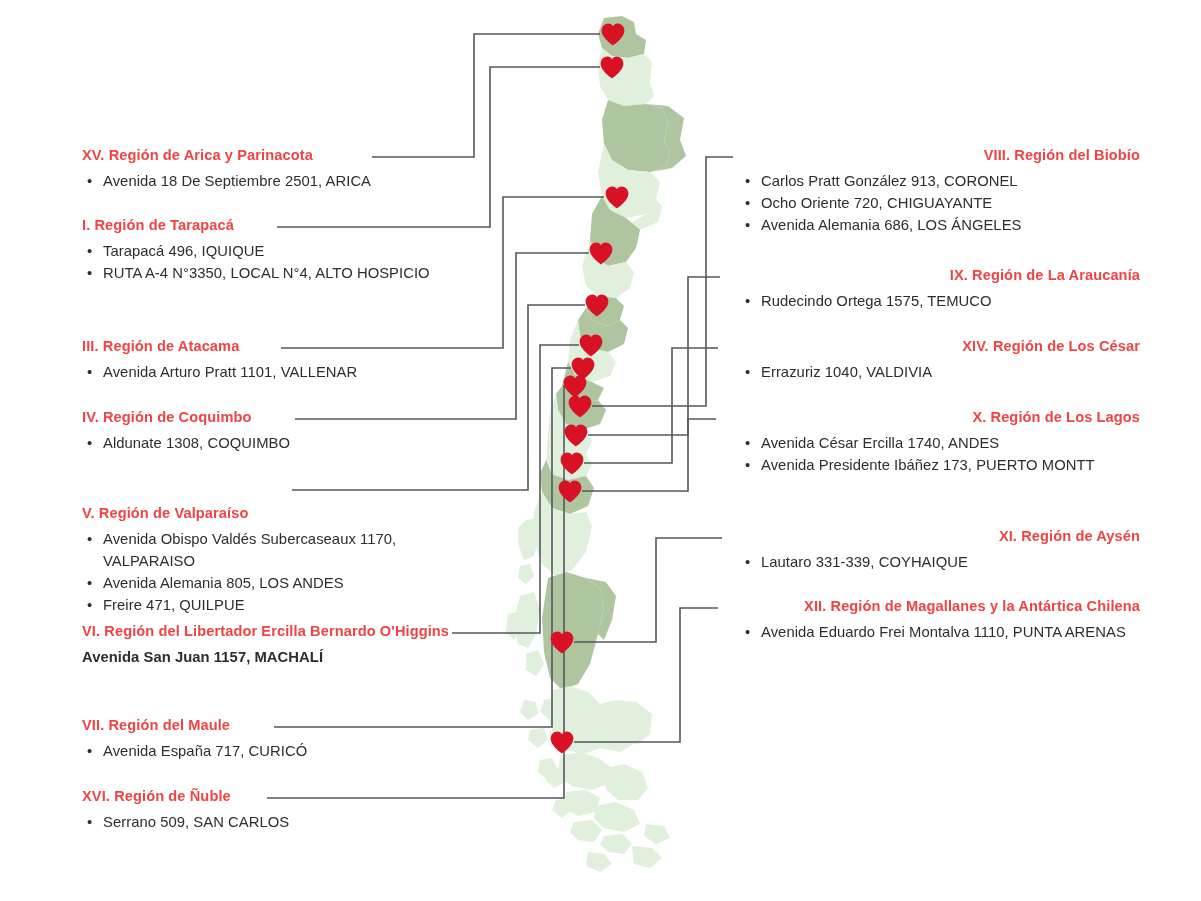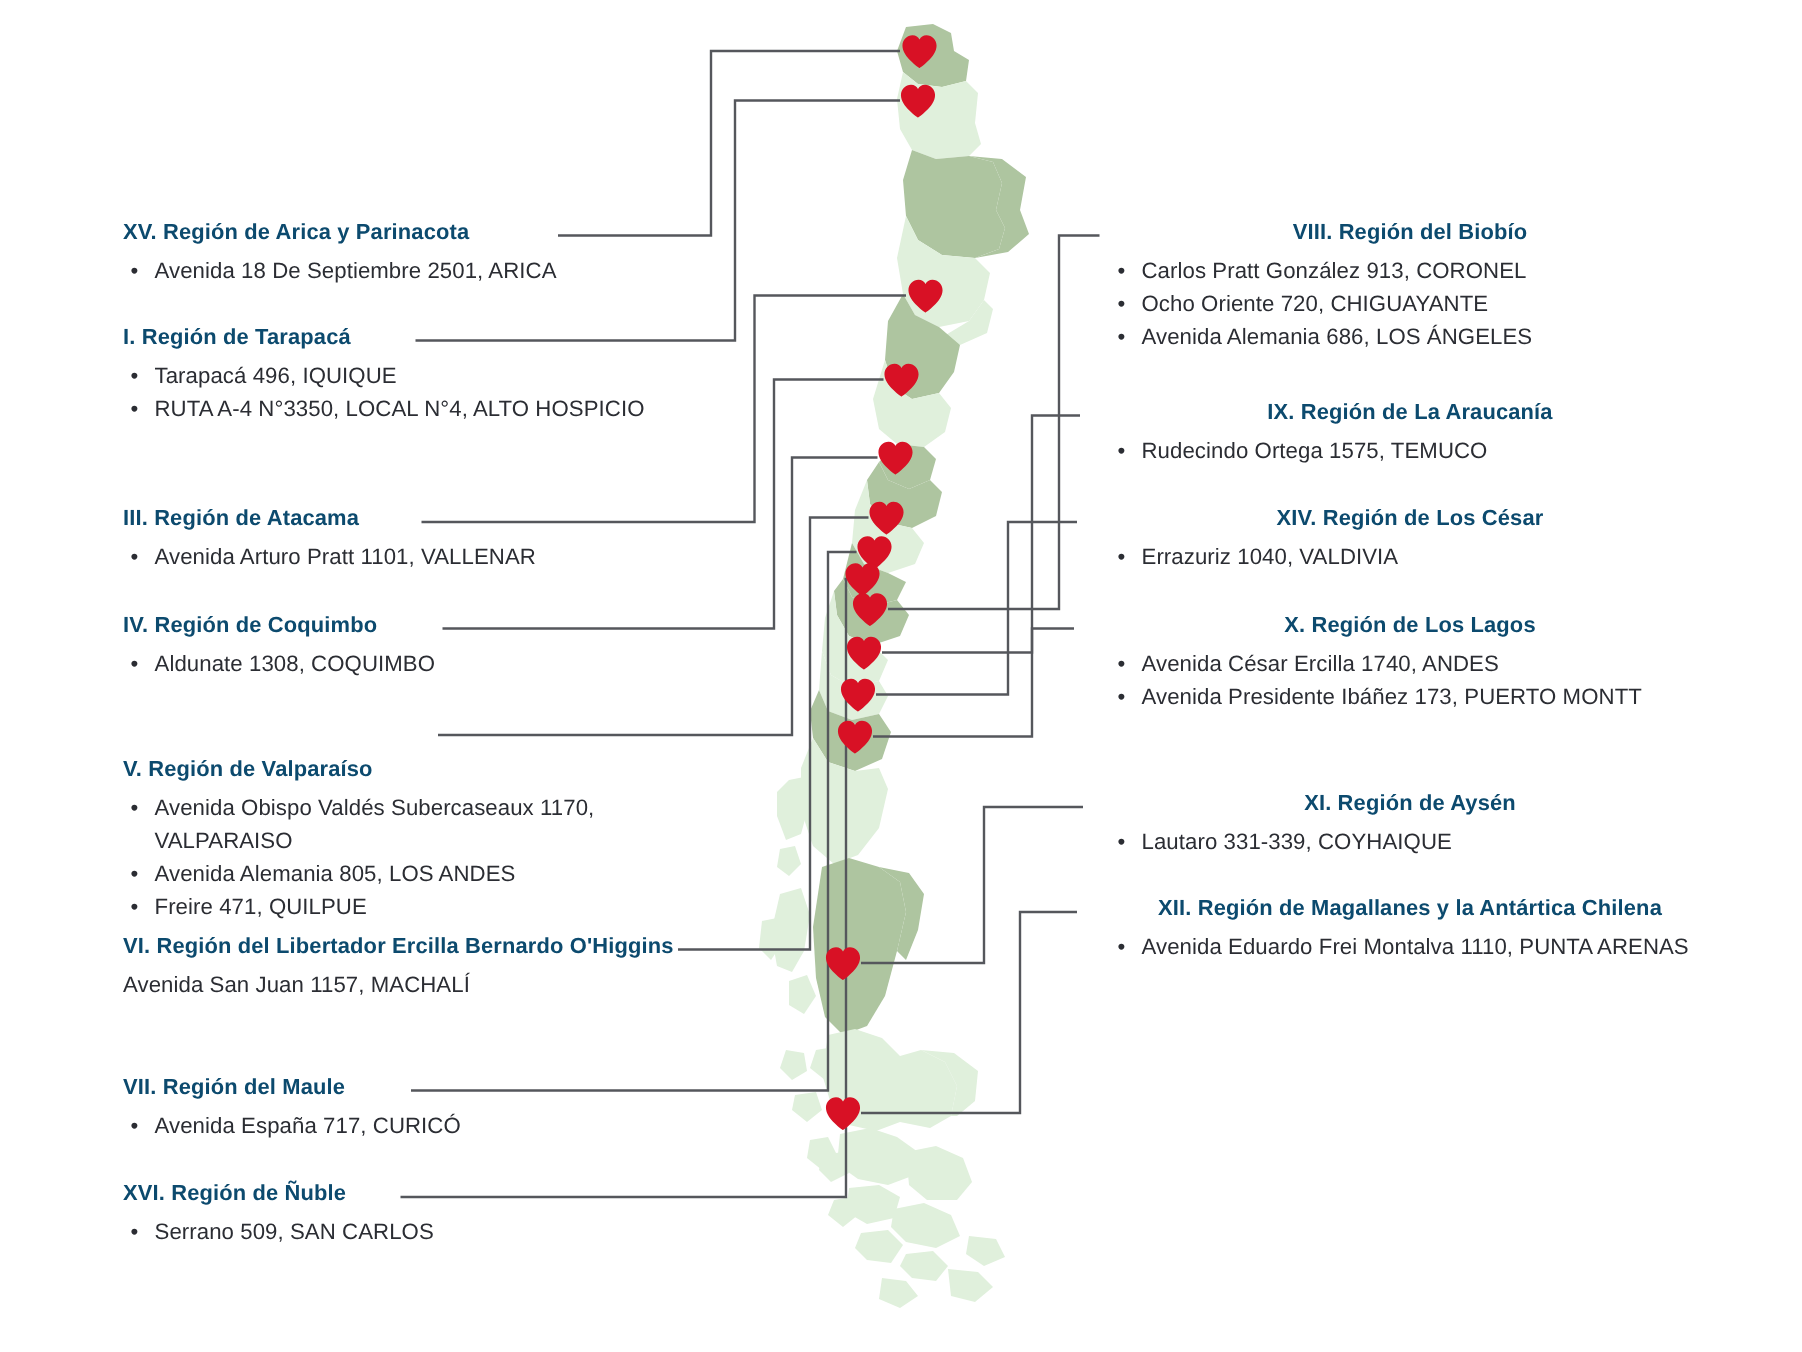--- a/index.html
+++ b/index.html
@@ -32,43 +32,43 @@
 
   
   .col { position: absolute; }
   #col-left  { left: 82px;  top: 0; width: 392px; }
   #col-right { left: 740px; top: 0; width: 400px; }
 
   .region { position: absolute; width: 100%; }
   .region-title {
     font-size: 14.6px;
     font-weight: bold;
-    color: #0c4a6e;
+    color: #ef4444;
     letter-spacing: 0.1px;
     line-height: 19px;
     display: inline;
   }
   .title-wrap { position: relative; margin-bottom: 5px; }
   .addr-list { list-style: none; }
   .addr {
     position: relative;
     font-size: 14.8px;
     color: #2b2d33;
     line-height: 22px;
     padding-left: 21px;
     letter-spacing: 0.05px;
   }
   .addr .bullet {
     position: absolute; left: 5px; top: 0;
     color: #2b2d33;
     font-size: 14.8px;
     line-height: 22px;
   }
-  .addr.nobullet { padding-left: 0; }
-  .r-right .title-wrap { text-align: center; }
+  .addr.nobullet { padding-left: 0; font-weight: bold; }
+  .r-right .title-wrap { text-align: right; }
 </style>
 </head>
 <body>
 
 <div id="stage">
 
   <svg id="map-layer" viewBox="0 0 1201 901">
     <g>
 
       <path fill="#aec5a0" d="M604 18 L622 16 L634 22 L636 34 L646 40 L644 54 L628 58 L612 56 L602 48 L598 34 Z"></path>

